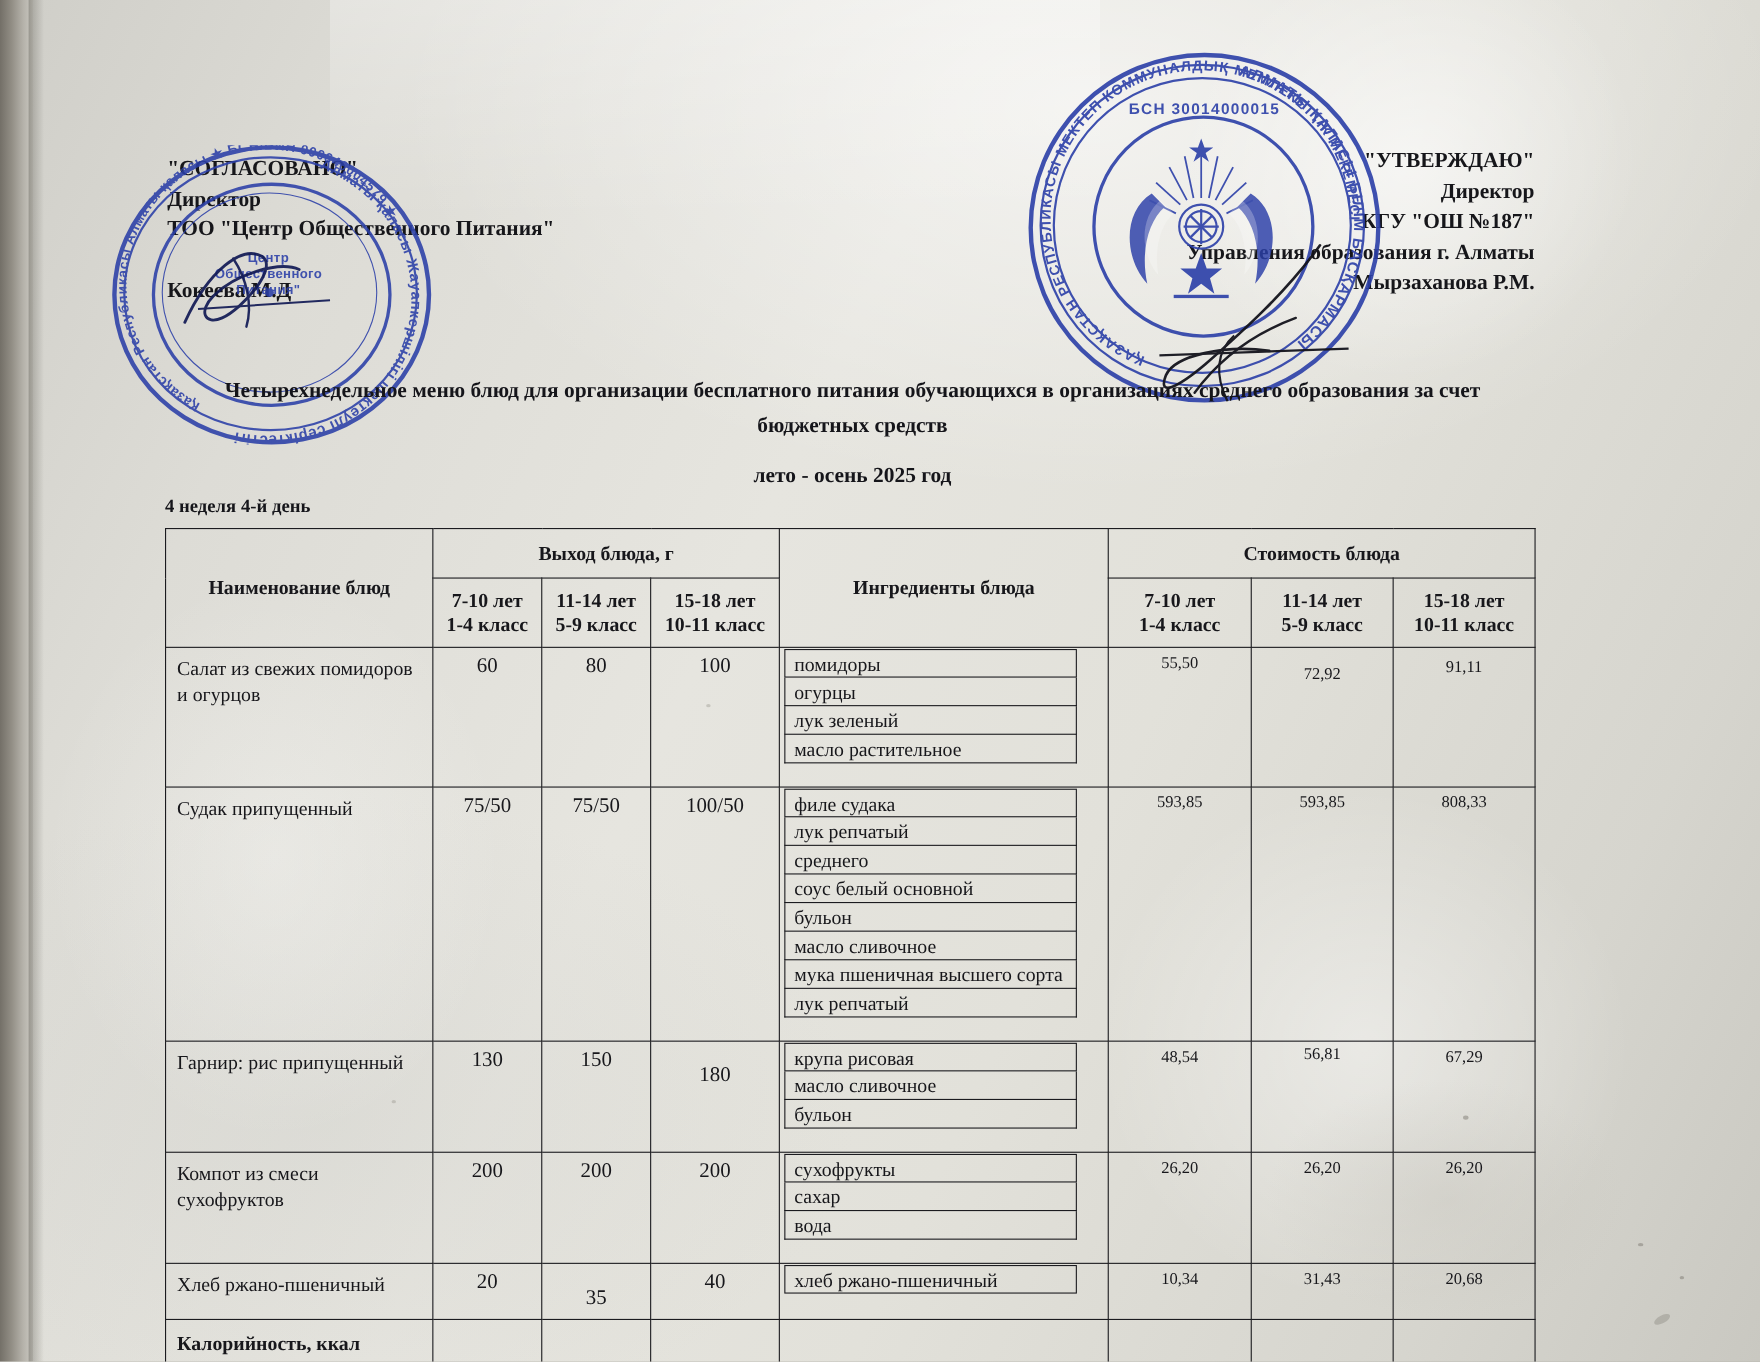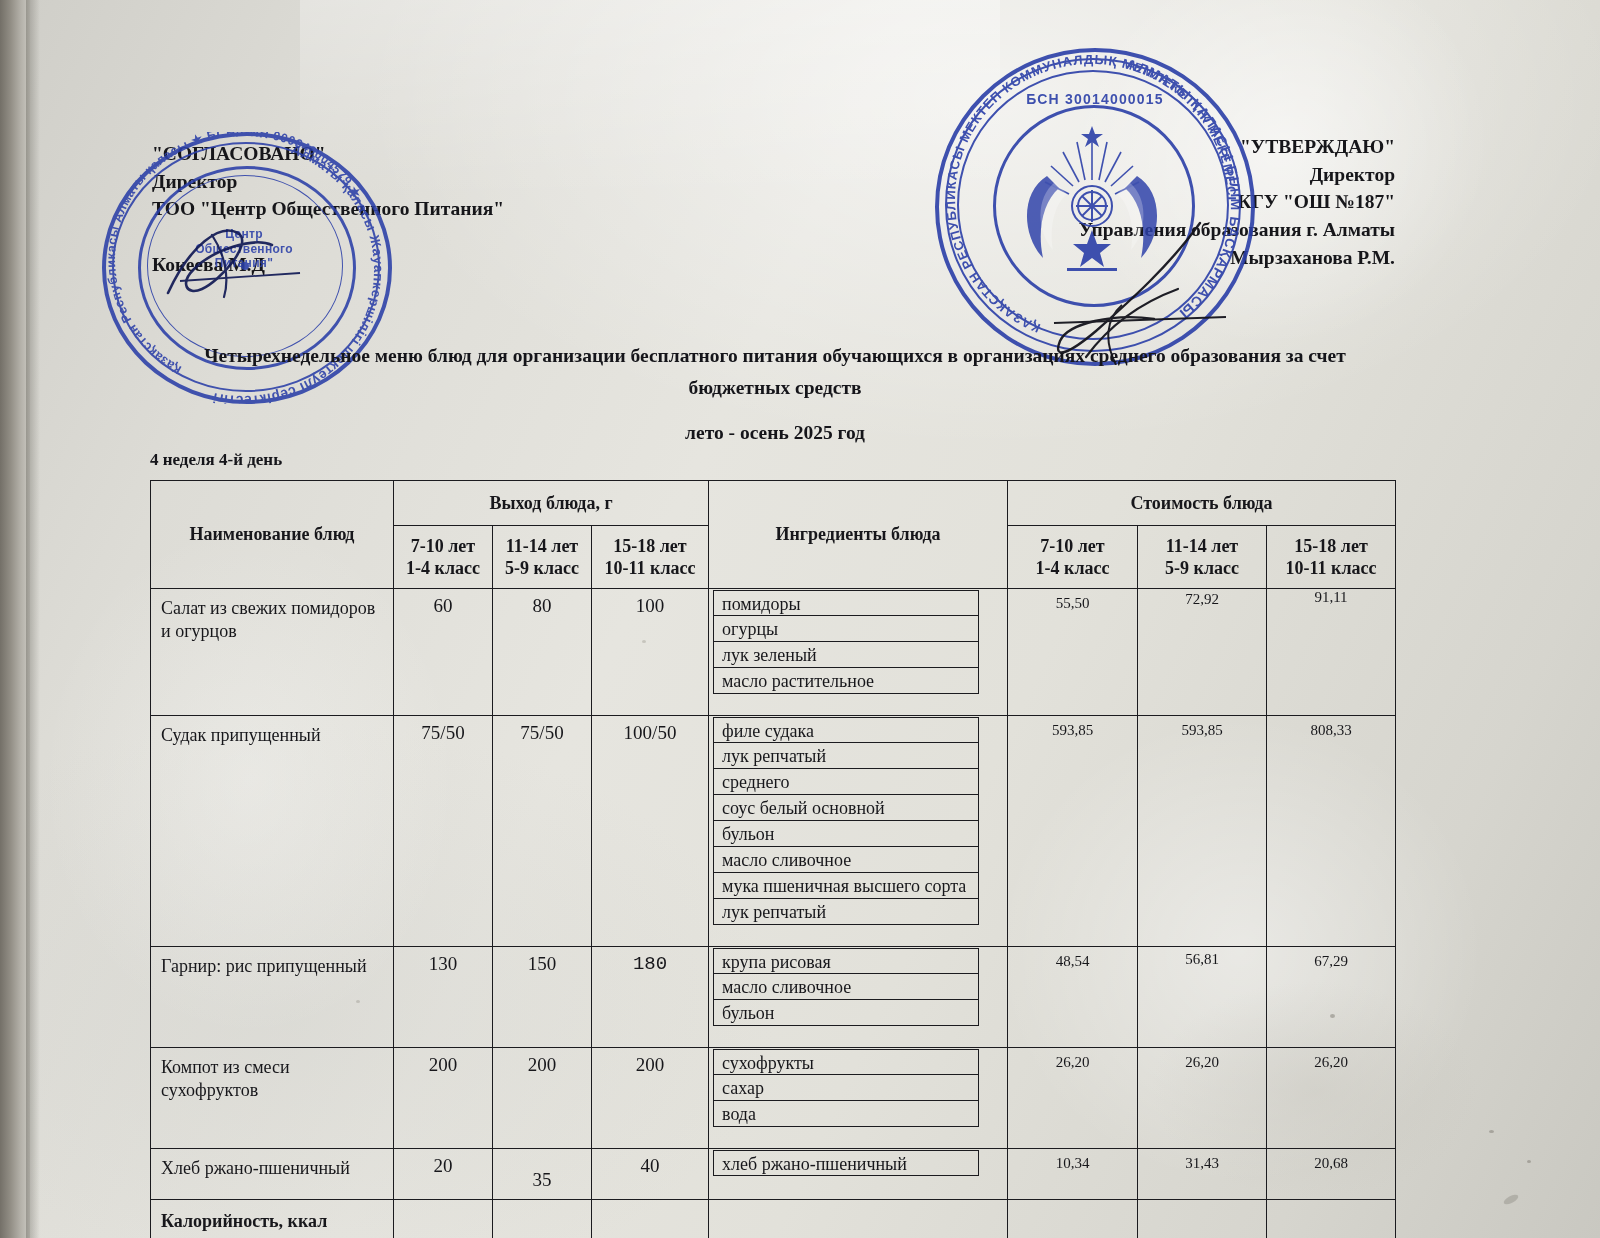--- a/index.html
+++ b/index.html
@@ -290,22 +290,22 @@
             <td class="c vt grams" style="padding-top: 6px;">100</td>
             <td class="ing-cell">
               <ul class="ing-list">
                 <li>помидоры</li>
                 <li>огурцы</li>
                 <li>лук зеленый</li>
                 <li>масло растительное</li>
               </ul>
             </td>
             <td class="c vt price" style="padding-top: 6px;">55,50</td>
-            <td class="c vt price" style="padding-top: 2px; text-align: center;">72,92</td>
-            <td class="c vt price" style="padding-top: 0;">91,11</td>
+            <td class="c vt price" style="padding-top: 16px; text-align: center;">72,92</td>
+            <td class="c vt price" style="padding-top: 10px;">91,11</td>
           </tr>
           <tr>
             <td class="nm vt" style="height: 214px;">Судак припущенный</td>
             <td class="c vt grams" style="padding-top: 6px;">75/50</td>
             <td class="c vt grams" style="padding-top: 6px;">75/50</td>
             <td class="c vt grams" style="padding-top: 6px;">100/50</td>
             <td class="ing-cell">
               <ul class="ing-list">
                 <li>филе судака</li>
                 <li>лук репчатый</li>
@@ -318,21 +318,21 @@
               </ul>
             </td>
             <td class="c vt price" style="padding-top: 6px;">593,85</td>
             <td class="c vt price" style="padding-top: 6px;">593,85</td>
             <td class="c vt price" style="padding-top: 6px;">808,33</td>
           </tr>
           <tr>
             <td class="nm vt" style="height: 84px;">Гарнир: рис припущенный</td>
             <td class="c vt grams" style="padding-top: 6px;">130</td>
             <td class="c vt grams" style="padding-top: 6px;">150</td>
-            <td class="c vt grams" style="padding-top: 6px; font-family: Liberation Mono, monospace;">180</td>
+            <td class="c vt grams" style="padding-top: 20px;">180</td>
             <td class="ing-cell">
               <ul class="ing-list">
                 <li>крупа рисовая</li>
                 <li>масло сливочное</li>
                 <li>бульон</li>
               </ul>
             </td>
             <td class="c vt price" style="padding-top: 6px;">48,54</td>
             <td class="c vt price" style="padding-top: 4px;">56,81</td>
             <td class="c vt price" style="padding-top: 6px;">67,29</td>

